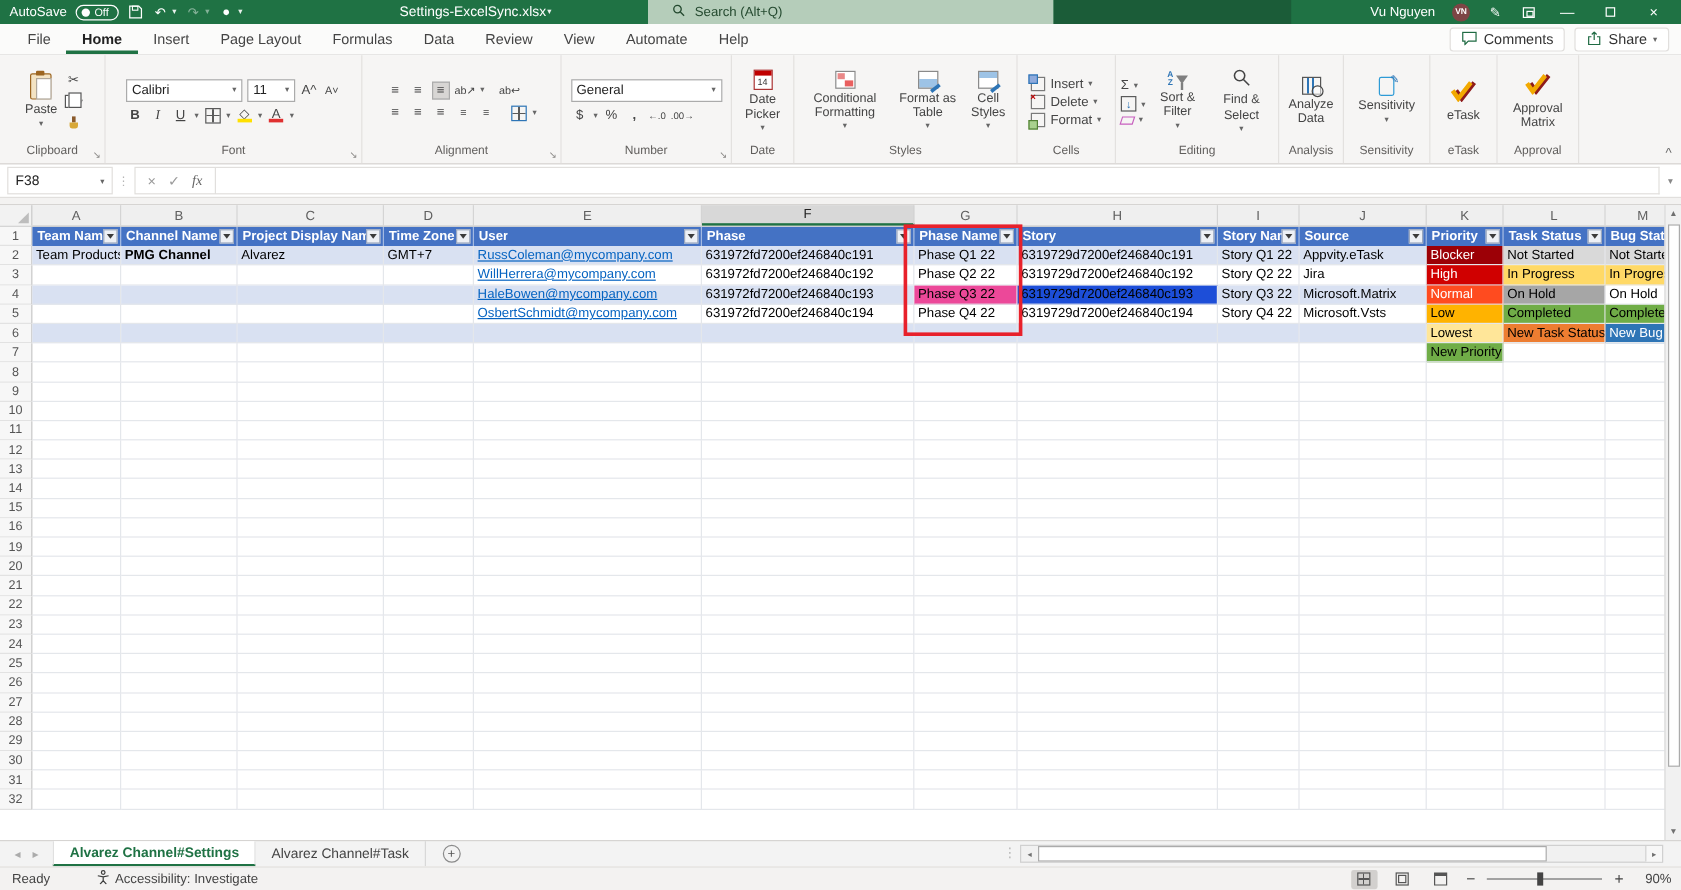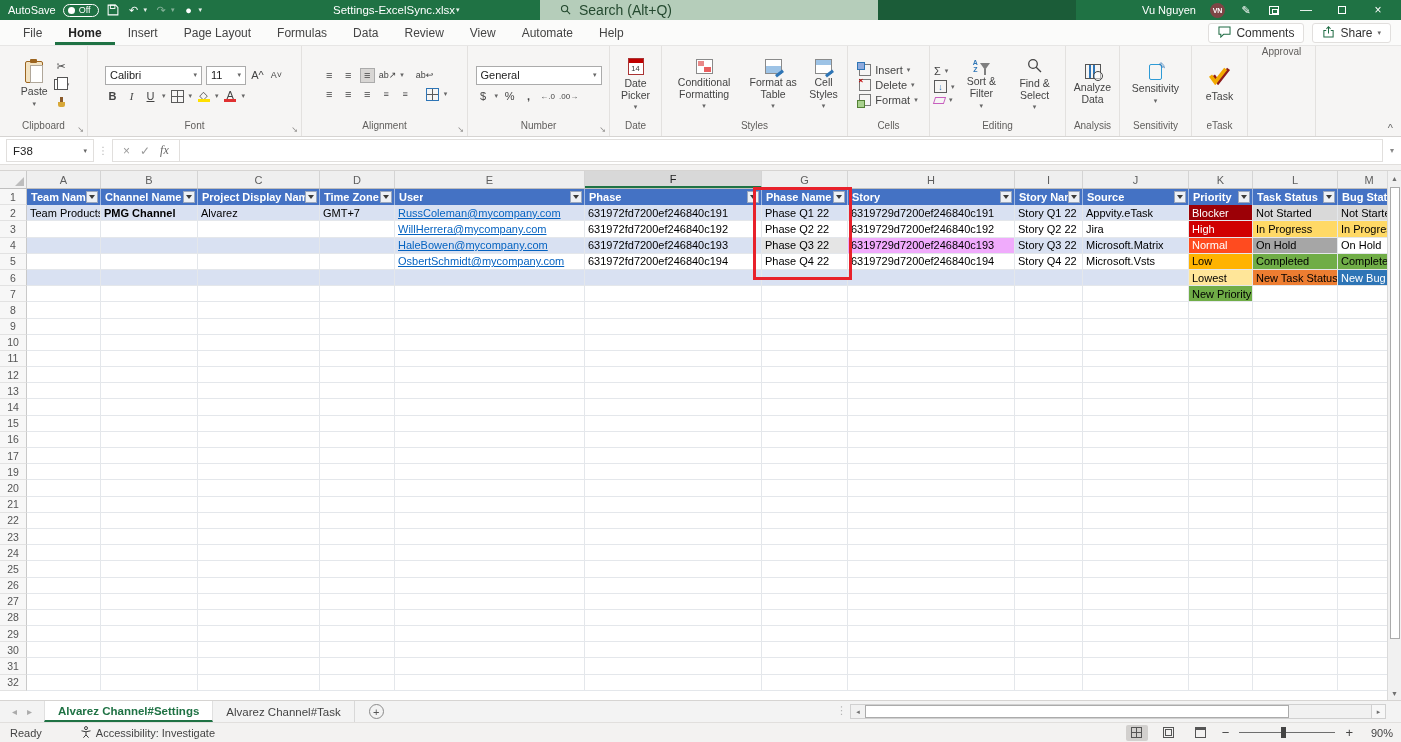--- a/index.html
+++ b/index.html
@@ -9,21 +9,21 @@
 
   
   .titlebar{height:20px; background:var(--green); position:relative; color:#fff;}
   .tb-left{position:absolute; left:8px; top:0; height:20px; display:flex; align-items:center; gap:7px; font-size:11px;}
   .tb-pill{display:inline-flex; align-items:center; gap:4px; border:1px solid #fff; border-radius:9px; padding:0 7px 0 4px; height:13px; font-size:9px;}
   .pill-dot{width:7px;height:7px;border-radius:50%;background:#fff;display:inline-block;}
   .tb-ic{display:inline-flex;align-items:center;justify-content:center;width:14px;height:16px;font-size:11px;}
   .tb-dd{font-size:7px; opacity:.9; margin-left:-4px;}
   .dim{opacity:.45;}
   .tb-filename{position:absolute; left:333px; top:0; height:20px; display:flex; align-items:center; gap:5px; font-size:11.5px;}
-  .tb-search{position:absolute; left:540px; top:0; width:338px; height:20px; background:#B5CDBA; color:#24492F; display:flex; align-items:center; gap:8px; padding-left:20px; font-size:14px;}
+  .tb-search{position:absolute; left:540px; top:0; width:338px; height:20px; background:#B5CDBA; color:#24492F; display:flex; align-items:center; gap:8px; padding-left:20px; font-size:11px;}
   .tb-patch{position:absolute; left:878px; top:0; width:198px; height:20px; background:#1B5C38;}
   .tb-right{position:absolute; right:0; top:0; height:20px; display:flex; align-items:center; gap:14px; padding-right:12px; font-size:11px;}
   .avatar{width:15px;height:15px;border-radius:50%;background:#7D4545;color:#fff;font-size:7px;display:inline-flex;align-items:center;justify-content:center;font-weight:bold;}
   .winbtn{width:22px;height:20px;display:inline-flex;align-items:center;justify-content:center;font-size:12px;}
   .restore-sq{width:8px;height:8px;border:1px solid #fff;display:inline-block;}
   .rdo-sq{width:10px;height:9px;border:1px solid #fff;display:inline-block;position:relative;}
   .rdo-sq::after{content:"";position:absolute;left:2px;top:2px;width:4px;height:3px;border:1px solid #fff;}
 
   
   .menubar{height:26px;background:#FBFBFA;display:flex;align-items:center;position:relative;border-bottom:1px solid #E7E6E5;}
@@ -468,20 +468,29 @@
               <path d="M5 9l5 7L21 2" stroke="#8E1B1B" stroke-width="4" fill="none"></path>
               <path d="M2 9l5 7L18 2" stroke="#F2A900" stroke-width="4" fill="none"></path>
             </svg></span>
         <span>eTask</span>
       </div>
     </div>
     <div class="rlabel"><span>eTask</span></div>
   </div>
 
   <div class="rgroup" style="width:68px">
+    <div class="rbody">
+      <div class="bigbtn">
+        <span><svg width="24" height="18" viewBox="0 0 24 19">
+              <path d="M5 9l5 7L21 2" stroke="#8E1B1B" stroke-width="4" fill="none"></path>
+              <path d="M2 9l5 7L18 2" stroke="#F2A900" stroke-width="4" fill="none"></path>
+            </svg></span>
+        <span>Approval Matrix</span>
+      </div>
+    </div>
     <div class="rlabel"><span>Approval</span></div>
   </div>
 
   <div style="flex:1;position:relative">
     <span style="position:absolute;right:8px;bottom:2px;color:#666;font-size:11px">^</span>
   </div>
 </div>
 
 <div class="formulabar">
   <div class="namebox">
@@ -635,22 +644,22 @@
     <div class="grow">
       <div class="rowhdr">4</div>
       <div class="gcell" style="width:74px;background:#D9E1F2;"></div>
       <div class="gcell" style="width:97px;background:#D9E1F2;"></div>
       <div class="gcell" style="width:122px;background:#D9E1F2;"></div>
       <div class="gcell" style="width:75px;background:#D9E1F2;"></div>
       <div class="gcell" style="width:190px;background:#D9E1F2;">
         <span class="link">HaleBowen@mycompany.com</span>
       </div>
       <div class="gcell" style="width:177px;background:#D9E1F2;">631972fd7200ef246840c193</div>
-      <div class="gcell" style="width:86px;background:#e5e5e5;">Phase Q3 22</div>
-      <div class="gcell" style="width:167px;background:#f0abfc;">6319729d7200ef246840c193</div>
+      <div class="gcell" style="width:86px;background:#ec4899;">Phase Q3 22</div>
+      <div class="gcell" style="width:167px;background:#1d4ed8;">6319729d7200ef246840c193</div>
       <div class="gcell" style="width:68px;background:#D9E1F2;">Story Q3 22</div>
       <div class="gcell" style="width:106px;background:#D9E1F2;">Microsoft.Matrix</div>
       <div class="gcell" style="width:64px;background:#FF4B1F;color:#FFFFFF;">Normal</div>
       <div class="gcell" style="width:85px;background:#A6A6A6;">On Hold</div>
       <div class="gcell" style="width:63px;background:#FFFFFF;">On Hold</div>
     </div>
     <div class="grow">
       <div class="rowhdr">5</div>
       <div class="gcell" style="width:74px;"></div>
       <div class="gcell" style="width:97px;"></div>
@@ -823,36 +832,20 @@
       <div class="gcell" style="width:86px;"></div>
       <div class="gcell" style="width:167px;"></div>
       <div class="gcell" style="width:68px;"></div>
       <div class="gcell" style="width:106px;"></div>
       <div class="gcell" style="width:64px;"></div>
       <div class="gcell" style="width:85px;"></div>
       <div class="gcell" style="width:63px;"></div>
     </div>
     <div class="grow">
       <div class="rowhdr">16</div>
-      <div class="gcell" style="width:74px;"></div>
-      <div class="gcell" style="width:97px;"></div>
-      <div class="gcell" style="width:122px;"></div>
-      <div class="gcell" style="width:75px;"></div>
-      <div class="gcell" style="width:190px;"></div>
-      <div class="gcell" style="width:177px;"></div>
-      <div class="gcell" style="width:86px;"></div>
-      <div class="gcell" style="width:167px;"></div>
-      <div class="gcell" style="width:68px;"></div>
-      <div class="gcell" style="width:106px;"></div>
-      <div class="gcell" style="width:64px;"></div>
-      <div class="gcell" style="width:85px;"></div>
-      <div class="gcell" style="width:63px;"></div>
-    </div>
-    <div class="grow">
-      <div class="rowhdr">17</div>
       <div class="gcell" style="width:74px;"></div>
       <div class="gcell" style="width:97px;"></div>
       <div class="gcell" style="width:122px;"></div>
       <div class="gcell" style="width:75px;"></div>
       <div class="gcell" style="width:190px;"></div>
       <div class="gcell" style="width:177px;"></div>
       <div class="gcell" style="width:86px;"></div>
       <div class="gcell" style="width:167px;"></div>
       <div class="gcell" style="width:68px;"></div>
       <div class="gcell" style="width:106px;"></div>

